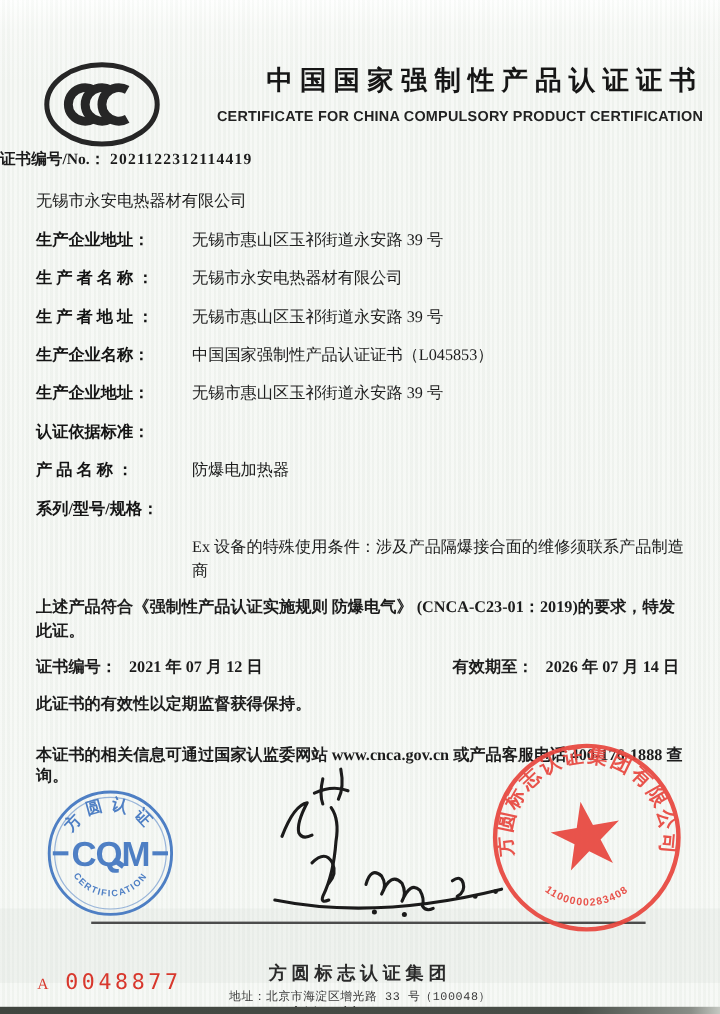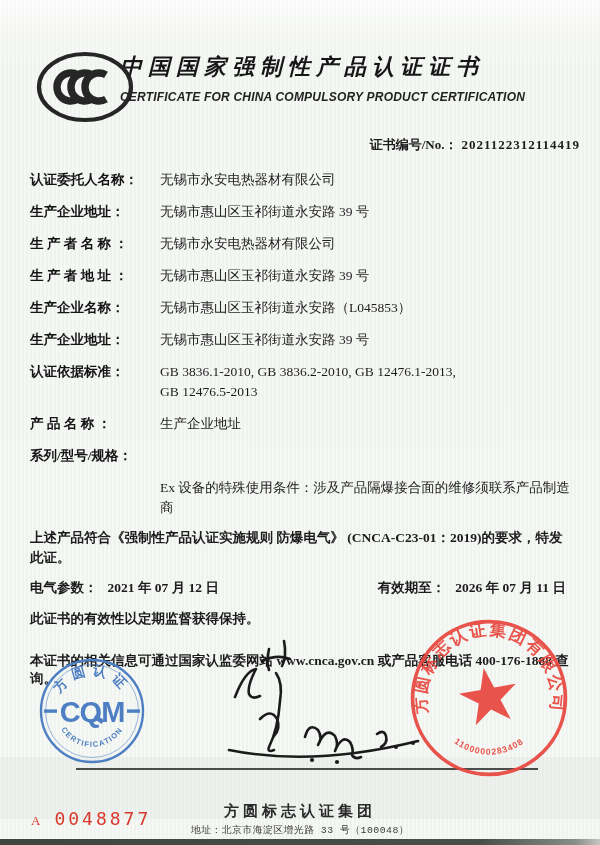--- a/index.html
+++ b/index.html
@@ -9,25 +9,25 @@
     font-family:"Liberation Serif", serif;
     color:#1c1c1c; overflow:hidden;
   }
   .page::before {
     content:""; position:absolute; inset:0;
     background:repeating-linear-gradient(90deg, rgba(255,255,255,.30) 0 2px, rgba(210,218,210,.10) 2px 4px);
     pointer-events:none;
   }
   .header { position:relative; padding-top:52px; }
   .ccc-logo { position:absolute; left:34px; top:50px; }
-  .titles { padding-left:120px; padding-right:26px; text-align:left;font-style:italic; }
+  .titles { padding-left:120px; padding-right:14px; text-align:right; }
   .title-cn { font-size:22px; font-weight:700; letter-spacing:6px; color:#161616; }
   .title-en { font-size:12px; font-weight:600; color:#222; margin-top:8px; letter-spacing:.2px;
               font-family:"Liberation Sans", sans-serif; }
-  .cert-no { text-align:right; padding-right:20px; margin-top:32px; font-size:13px; font-weight:700; }
+  .cert-no { text-align:left; padding-right:20px; margin-top:20px; font-size:13px; font-weight:700; }
   .cert-no .num { font-weight:600; letter-spacing:1px; margin-left:4px; }
 
   .content { position:relative; padding:16px 28px 0 30px; font-size:13.5px; }
   .field-row { display:flex; margin-bottom:12px; line-height:20px; }
   .field-label { width:130px; flex-shrink:0; font-weight:700; color:#141414; }
   .field-value { flex:1; white-space:pre-line; color:#1d1d1d; }
   .special-note { margin:0 0 10px 130px; line-height:20px; }
   .statement { font-weight:700; margin-bottom:11px; line-height:20px; }
   .dates-row { display:flex; justify-content:space-between; font-weight:700; margin-bottom:13px; padding-right:6px; }
   .dates-row .lbl { margin-right:10px; }
@@ -70,64 +70,61 @@
       <div class="title-cn">中国国家强制性产品认证证书</div>
       <div class="title-en">CERTIFICATE FOR CHINA COMPULSORY PRODUCT CERTIFICATION</div>
     </div>
     <div class="cert-no">
       <span>证书编号/No.：</span><span class="num">2021122312114419</span>
     </div>
   </div>
 
   <div class="content">
     <div class="field-row">
-      <div class="field-label">认证委托人名称：</div>
       <div class="field-value">无锡市永安电热器材有限公司</div>
     </div>
     <div class="field-row">
       <div class="field-label">生产企业地址：</div>
       <div class="field-value">无锡市惠山区玉祁街道永安路 39 号</div>
     </div>
     <div class="field-row">
       <div class="field-label">生 产 者 名 称 ：</div>
       <div class="field-value">无锡市永安电热器材有限公司</div>
     </div>
     <div class="field-row">
       <div class="field-label">生 产 者 地 址 ：</div>
       <div class="field-value">无锡市惠山区玉祁街道永安路 39 号</div>
     </div>
     <div class="field-row">
       <div class="field-label">生产企业名称：</div>
-      <div class="field-value">无锡市惠山区玉祁街道永安路（L045853）</div>
+      <div class="field-value">中国国家强制性产品认证证书（L045853）</div>
     </div>
     <div class="field-row">
       <div class="field-label">生产企业地址：</div>
       <div class="field-value">无锡市惠山区玉祁街道永安路 39 号</div>
     </div>
     <div class="field-row">
       <div class="field-label">认证依据标准：</div>
-      <div class="field-value">GB 3836.1-2010, GB 3836.2-2010, GB 12476.1-2013,
-GB 12476.5-2013</div>
     </div>
     <div class="field-row">
       <div class="field-label">产 品 名 称 ：</div>
-      <div class="field-value">生产企业地址</div>
+      <div class="field-value">防爆电加热器</div>
     </div>
     <div class="field-row">
       <div class="field-label">系列/型号/规格：</div>
     </div>
 
     <div class="special-note">Ex 设备的特殊使用条件：涉及产品隔爆接合面的维修须联系产品制造商</div>
     <div class="statement">上述产品符合《强制性产品认证实施规则 防爆电气》 (CNCA-C23-01：2019)的要求，特发此证。</div>
     <div class="dates-row">
       <div>
-        <span class="lbl">电气参数：</span><span>2021 年 07 月 12 日</span>
+        <span class="lbl">证书编号：</span><span>2021 年 07 月 12 日</span>
       </div>
       <div>
-        <span class="lbl">有效期至：</span><span>2026 年 07 月 11 日</span>
+        <span class="lbl">有效期至：</span><span>2026 年 07 月 14 日</span>
       </div>
     </div>
     <div class="validity-note">此证书的有效性以定期监督获得保持。</div>
     <div class="info-note">本证书的相关信息可通过国家认监委网站 www.cnca.gov.cn 或产品客服电话 400-176-1888 查询。</div>
   </div>
 
   <div class="footer-band"></div>
   <div class="footer-divider"></div>
 
   <svg class="cqm-logo" width="110" height="112" viewBox="0 0 110 112" aria-hidden="true">

